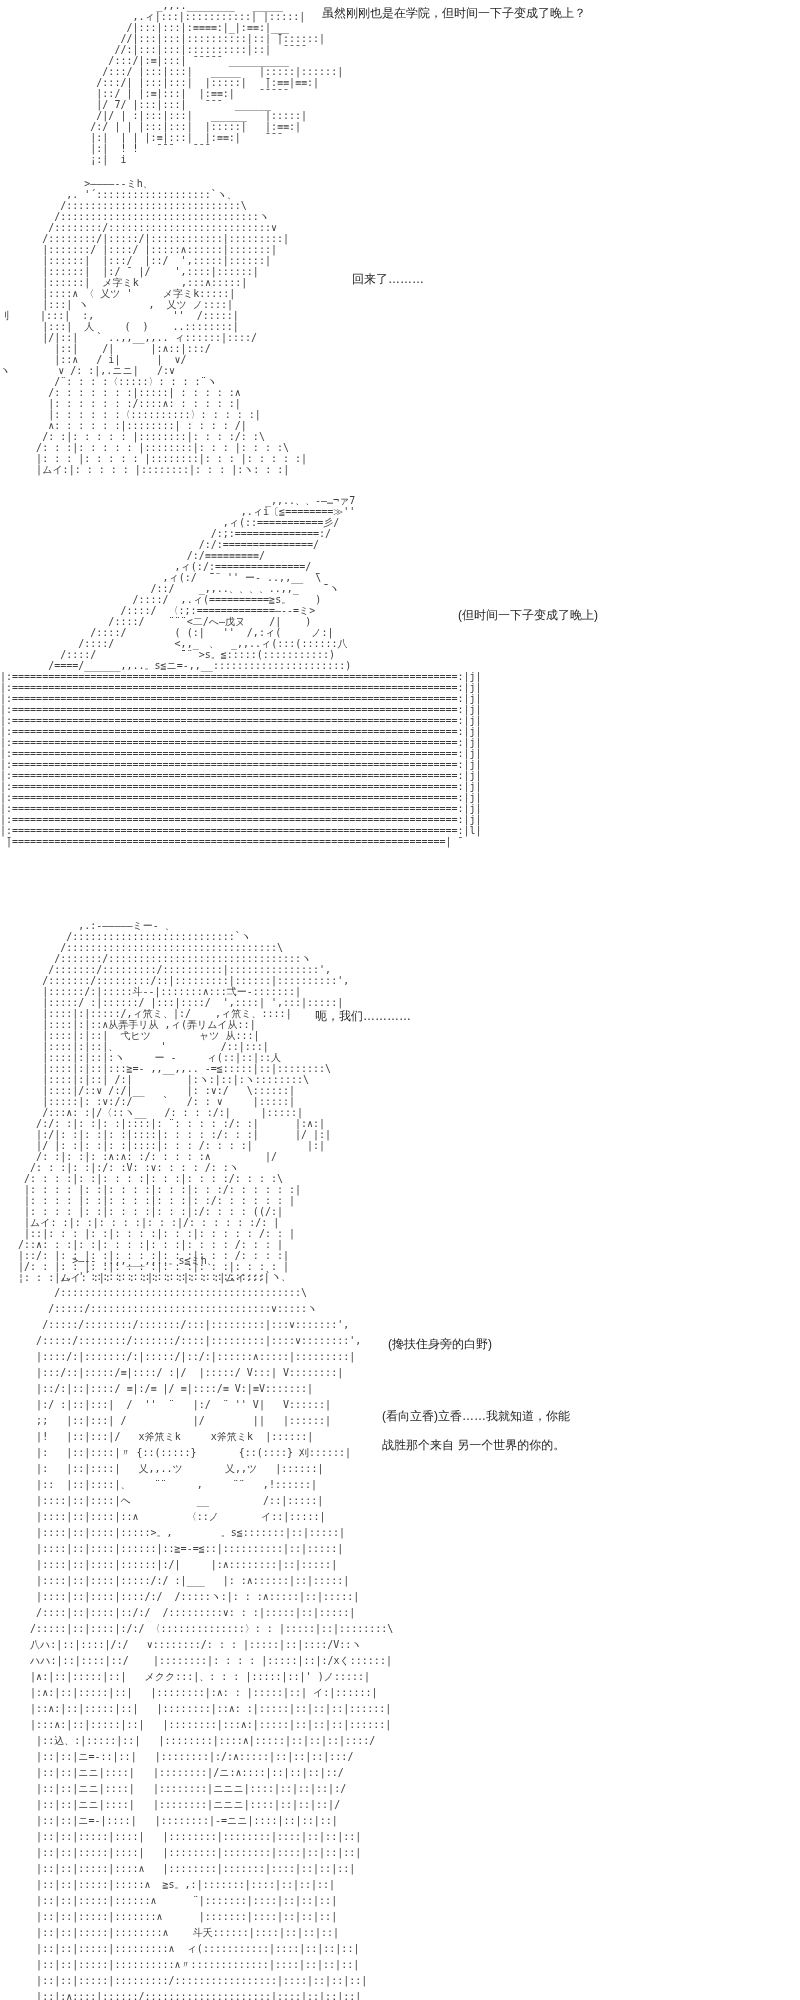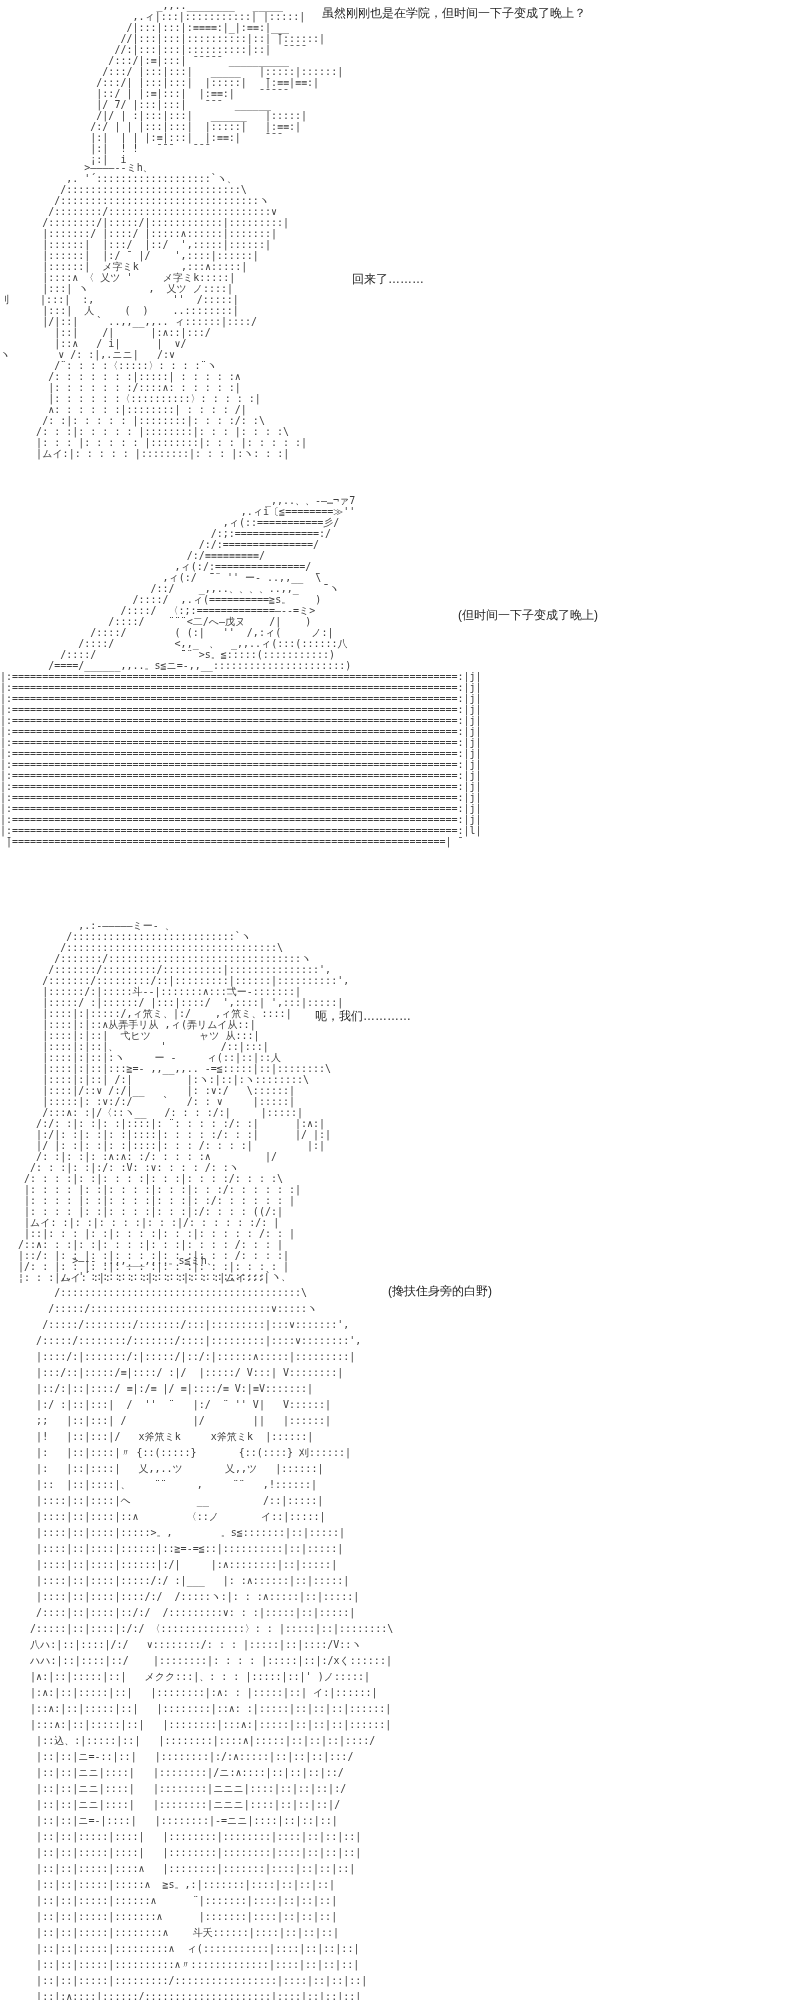--- a/index.html
+++ b/index.html
@@ -48,21 +48,21 @@
                  /:::/ |:::|:::|   _____   |:::::|::::::|
                 /:::/| |:::|:::|  |:::::|   ̄|:≡≡|≡≡:|
                 |::/ | |:≡|:::|  |:≡≡:|    ̄ ̄ ̄ ̄ ̄
                 |/ 7/ |:::|:::|   ̄ ̄ ̄   ______
                 /|/ | :|:::|:::|   ______   |:::::|
                /:/ | | |:::|:::|  |:::::|   |:≡≡:|
                |:|  | | |:≡|:::|  |:≡≡:|    ̄ ̄ ̄
                |:|  ! !   ̄ ̄ ̄    ̄ ̄ ̄
                ¡:|  i</pre>
 
-  <pre class="aa" style="top:162px">              &gt;――――--ミh、
+  <pre class="aa" style="top:178px">              &gt;――――--ミh、
            ,. '´:::::::::::::::::::`ヽ、
           /:::::::::::::::::::::::::::::\
          /:::::::::::::::::::::::::::::::::ヽ
         /::::::::/:::::::::::::::::::::::::::∨
        /::::::::/|:::::/|::::::::::::|:::::::::|
        |:::::::/ |::::/ |:::::∧::::::|:::::::|
        |::::::|  |:::/  |::/  ',:::::|::::::|
        |::::::|  |:/ ̄  |/    ',::::|::::::|
        |::::::|  メ字ミk       ,:::∧:::::|
        |::::∧ 〈 乂ツ '     メ字ミk:::::|
@@ -215,16 +215,18 @@
 
   <div class="dlg" style="left:322px; top:6px">虽然刚刚也是在学院，但时间一下子变成了晚上？</div>
 
   <div class="dlg" style="left:352px; top:272px">回来了………</div>
 
   <div class="dlg" style="left:458px; top:608px">(但时间一下子变成了晚上)</div>
 
 
   <div class="dlg" style="left:315px; top:1009px">呃，我们…………</div>
 
-  <div class="dlg" style="left:388px; top:1284px">(搀扶住身旁的白野)</div>
-
+  <div class="dlg" style="left:388px; top:1337px">(搀扶住身旁的白野)</div>
+
+  <div class="dlg dlg-multi" style="left:382px; top:1402px">(看向立香)立香……我就知道，你能
+战胜那个来自 另一个世界的你的。</div>
 
 </div>
 
 </body></html>

